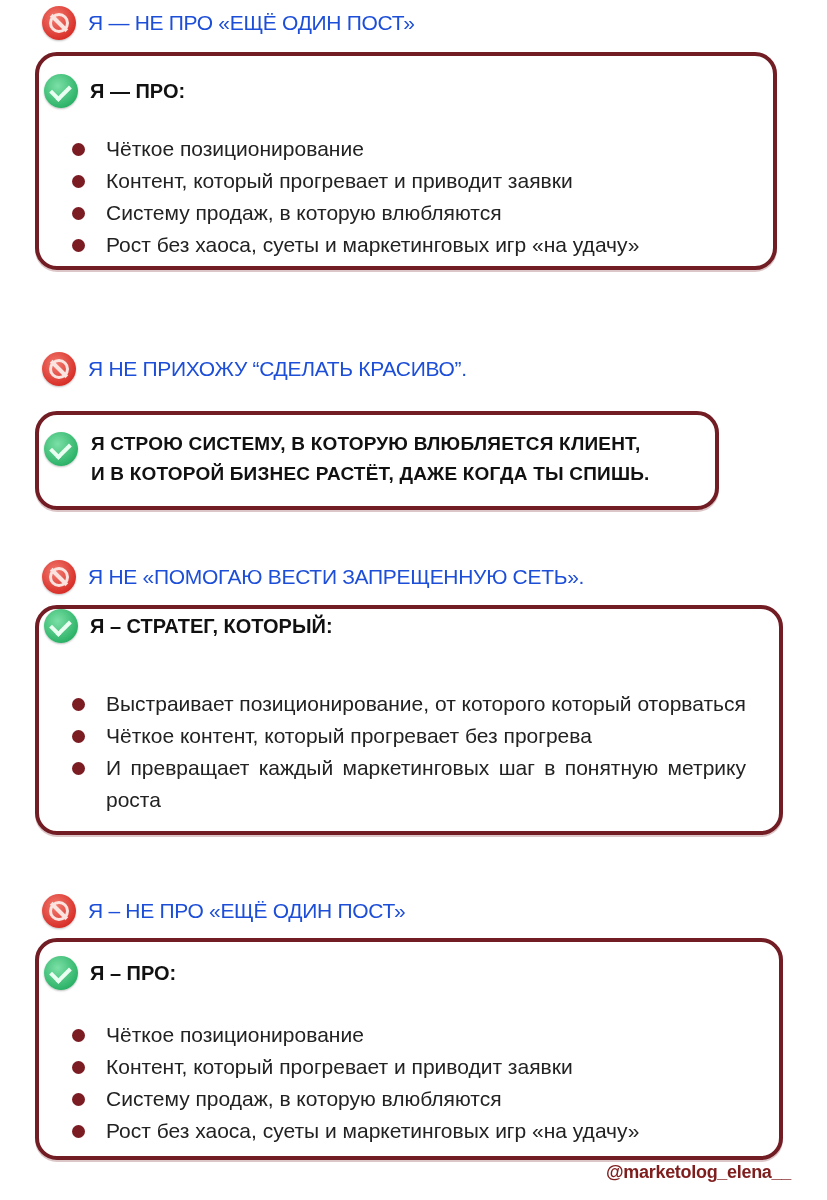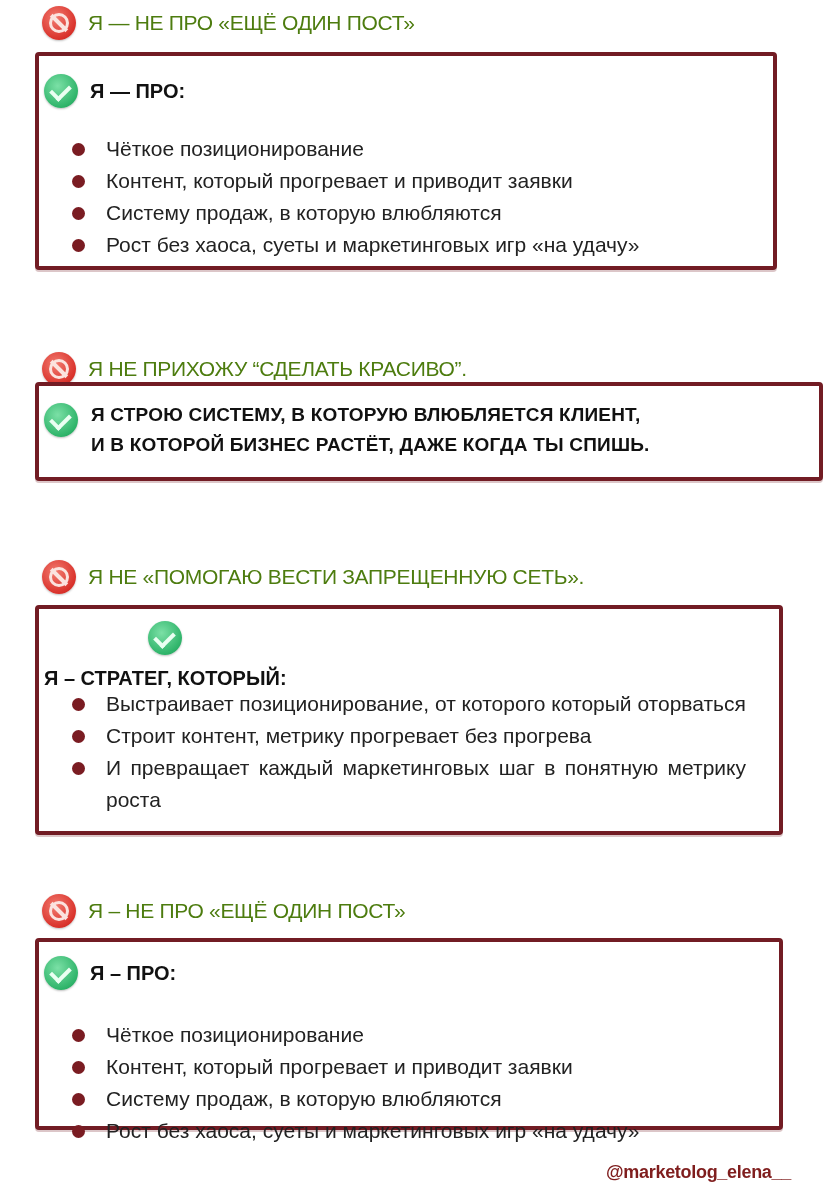--- a/index.html
+++ b/index.html
@@ -3,22 +3,22 @@
 <meta charset="utf-8">
 <style>
   html, body { margin:0; padding:0; }
   body { width:827px; height:1200px; background:#ffffff; position:relative; overflow:hidden;
          font-family:"Liberation Sans", sans-serif; color:#1e1e1e; }
   .no-row { position:absolute; left:42px; display:flex; align-items:center; gap:12px; }
   .no-icon { width:34px; height:34px; border-radius:50%; background:radial-gradient(circle at 40% 35%, #f27a6f, #d9322b 70%, #b5211b);
              position:relative; box-shadow:0 1px 2px rgba(0,0,0,0.25); flex:none; }
   .no-icon::before { content:""; position:absolute; left:7px; top:7px; width:14px; height:14px; border:3px solid #fbe3df; border-radius:50%; }
   .no-icon::after { content:""; position:absolute; left:15px; top:6px; width:4px; height:22px; background:#fbe3df; transform:rotate(-45deg); }
-  .no-text { font-size:21px; letter-spacing:-0.3px; color:#4d7c0f; text-transform:uppercase; }
-  .box { position:absolute; left:35px; width:742px; border:4px solid #721c24; border-radius:4px; box-sizing:border-box;
+  .no-text { font-size:21px; letter-spacing:-0.3px; color:#1d4ed8; text-transform:uppercase; }
+  .box { position:absolute; left:35px; width:742px; border:4px solid #721c24; border-radius:22px; box-sizing:border-box;
          box-shadow:0 2px 0 rgba(114,28,36,0.25); background:#fff; }
   .yes-row { display:flex; align-items:center; gap:12px; position:absolute; left:5px; }
   .yes-icon { width:34px; height:34px; border-radius:50%; background:radial-gradient(circle at 40% 35%, #7be0a6, #2fb46a 70%, #1f8e50);
               position:relative; flex:none; box-shadow:0 1px 2px rgba(0,0,0,0.25); }
   .yes-icon::after { content:""; position:absolute; left:10px; top:7px; width:9px; height:15px; border-right:4px solid #eafff2; border-bottom:4px solid #eafff2; transform:rotate(45deg); }
   .yes-title { font-weight:bold; font-size:20px; color:#111; }
   .bullets { position:absolute; left:12px; right:20px; margin:13px; padding:0; list-style:none; }
   .bullets li { position:relative; padding-left:42px; font-size:21px; line-height:32px; color:#222; }
   .bullets li::before { content:""; position:absolute; left:8px; top:10px; width:13px; height:13px; border-radius:50%; background:#7a1c22; }
   .bullets.justify li { text-align:justify; }
@@ -42,51 +42,51 @@
     <li>Контент, который прогревает и приводит заявки</li>
     <li>Систему продаж, в которую влюбляются</li>
     <li>Рост без хаоса, суеты и маркетинговых игр «на удачу»</li>
   </ul>
 </div>
 
 <div class="no-row" style="top:352px;">
   <span class="no-icon"></span>
   <span class="no-text">Я НЕ ПРИХОЖУ “СДЕЛАТЬ КРАСИВО”.</span>
 </div>
-<div class="box" style="top:382px; height:99px; width:788px;">
+<div class="box" style="top:411px; height:99px; width:684px;">
   <div class="yes-row" style="top:17px;">
     <span class="yes-icon"></span>
   </div>
   <div style="position:absolute; left:52px; top:14px;">
     <div class="big-title">Я СТРОЮ СИСТЕМУ, В КОТОРУЮ ВЛЮБЛЯЕТСЯ КЛИЕНТ,</div>
     <div class="big-title">И В КОТОРОЙ БИЗНЕС РАСТЁТ, ДАЖЕ КОГДА ТЫ СПИШЬ.</div>
   </div>
 </div>
 
 <div class="no-row" style="top:560px;">
   <span class="no-icon"></span>
   <span class="no-text">Я НЕ «ПОМОГАЮ ВЕСТИ ЗАПРЕЩЕННУЮ СЕТЬ».</span>
 </div>
 <div class="box" style="top:605px; height:230px; width:748px;">
-  <div class="yes-row" style="top:12px;flex-direction:column;">
+  <div class="yes-row" style="top:0;">
     <span class="yes-icon"></span>
     <span class="yes-title">Я – СТРАТЕГ, КОТОРЫЙ:</span>
   </div>
   <ul class="bullets justify" style="top:66px;">
     <li>Выстраивает позиционирование, от которого который оторваться</li>
-    <li>Строит контент, метрику прогревает без прогрева</li>
+    <li>Чёткое контент, который прогревает без прогрева</li>
     <li>И превращает каждый маркетинговых шаг в понятную метрику роста</li>
   </ul>
 </div>
 
 <div class="no-row" style="top:894px;">
   <span class="no-icon"></span>
   <span class="no-text">Я – НЕ ПРО «ЕЩЁ ОДИН ПОСТ»</span>
 </div>
-<div class="box" style="top:938px; height:192px; width:748px;">
+<div class="box" style="top:938px; height:222px; width:748px;">
   <div class="yes-row" style="top:14px;">
     <span class="yes-icon"></span>
     <span class="yes-title">Я – ПРО:</span>
   </div>
   <ul class="bullets" style="top:64px;">
     <li>Чёткое позиционирование</li>
     <li>Контент, который прогревает и приводит заявки</li>
     <li>Систему продаж, в которую влюбляются</li>
     <li>Рост без хаоса, суеты и маркетинговых игр «на удачу»</li>
   </ul>

